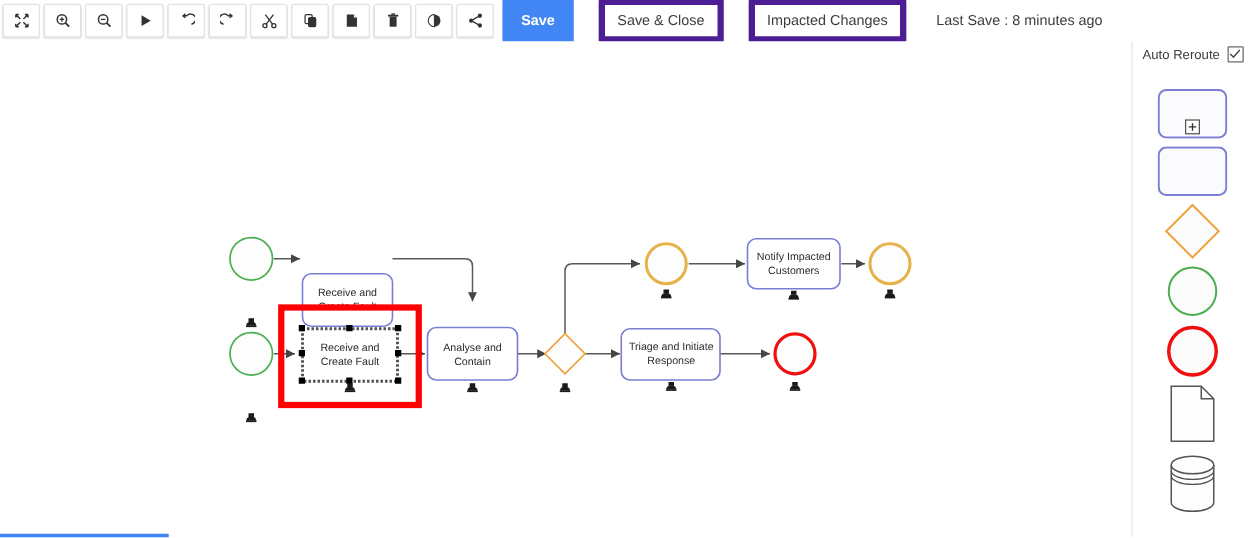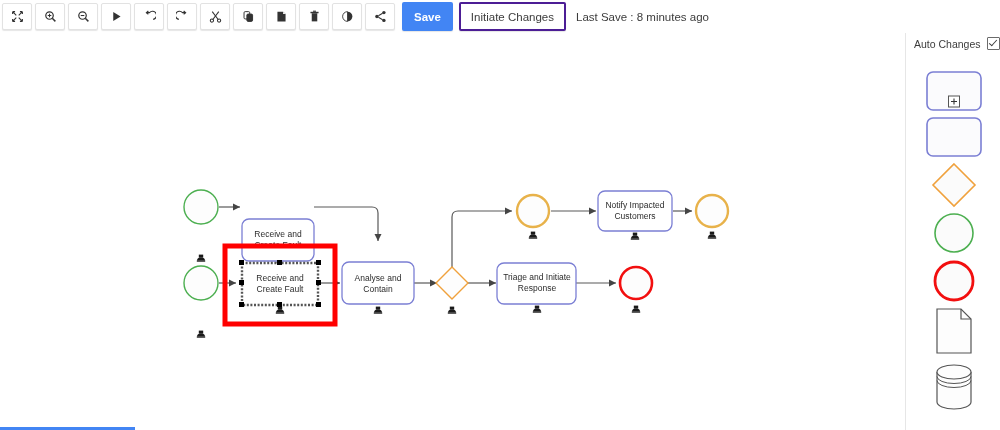--- a/index.html
+++ b/index.html
@@ -19,22 +19,22 @@
   .tbtn{
     width:28px;height:25px;margin-right:3px;
     background:#ffffff;border:1px solid #e2e2e2;border-radius:2px;
     display:flex;align-items:center;justify-content:center;
     box-shadow:0 1px 1px rgba(0,0,0,.10);
     cursor:pointer;flex:0 0 auto;
   }
   .tbtn svg{display:block;}
   .tsep{width:4px;flex:0 0 auto;}
   .txtbtn{
-    height:25px;padding:0 10px;margin-right:6px;
-    background:#ffffff;border:2px solid #4c1d95;border-radius:2px;
+    height:25px;padding:0 10px;margin-right:20px;
+    background:#ffffff;border:5px solid #4c1d95;border-radius:2px;
     display:flex;align-items:center;justify-content:center;
     box-shadow:0 1px 1px rgba(0,0,0,.10);
     font-size:11.5px;color:#3c3c3c;cursor:pointer;white-space:nowrap;flex:0 0 auto;
   }
   .txtbtn.primary{
     background:#4285f4;border-color:#4285f4;color:#ffffff;font-weight:600;
   }
   .lastsave{
     font-size:11.5px;color:#3c3c3c;margin-left:4px;white-space:nowrap;
   }
@@ -198,21 +198,22 @@
         <circle cx="12.2" cy="12.8" r="2.1" fill="#333"></circle>
         <circle cx="3.6" cy="8" r="2.1" fill="#333"></circle>
         <path d="M5.4 7 L10.6 4.1 M5.4 9 L10.6 11.9" stroke="#333" stroke-width="1.3"></path>
       </svg>
     </span>
   </div>
 
   <div class="tsep"></div>
 
   <div class="txtbtn primary">Save</div>
-  <div class="txtbtn">Initiate Changes</div>
+  <div class="txtbtn">Save &amp; Close</div>
+  <div class="txtbtn">Impacted Changes</div>
   <div class="lastsave">Last Save : 8 minutes ago</div>
 </div>
 
 <div class="canvas">
   <svg width="905" height="397">
     <defs>
       <marker id="arw" markerWidth="7" markerHeight="7" refX="6" refY="3" orient="auto">
         <path d="M0,0 L6,3 L0,6 Z" fill="#454545"></path>
       </marker>
       <g id="person">
@@ -321,21 +322,21 @@
     <g>
       <circle cx="636" cy="250" r="16" fill="#fdfdfd" stroke="#f20f0f" stroke-width="2.6"></circle>
       <use href="#person" x="636" y="276"></use>
     </g>
   </svg>
 </div>
 
 <div class="palette">
 
   <div class="auto-row">
-    <span class="auto-label">Auto Changes</span>
+    <span class="auto-label">Auto Reroute</span>
     <span class="chk"></span>
   </div>
 
   <div class="pitem" style="top:34px;height:48px;">
     <svg width="56" height="40" viewBox="0 0 56 40">
       <rect x="1" y="1" width="54" height="38" rx="6" fill="#fbfbfd" stroke="#7b7fd4" stroke-width="1.6"></rect>
       <rect x="22.5" y="25" width="11" height="11" fill="#ffffff" stroke="#555" stroke-width="1"></rect>
       <path d="M25 30.5 H31 M28 27.5 V33.5" stroke="#333" stroke-width="1.1"></path>
     </svg>
   </div>

